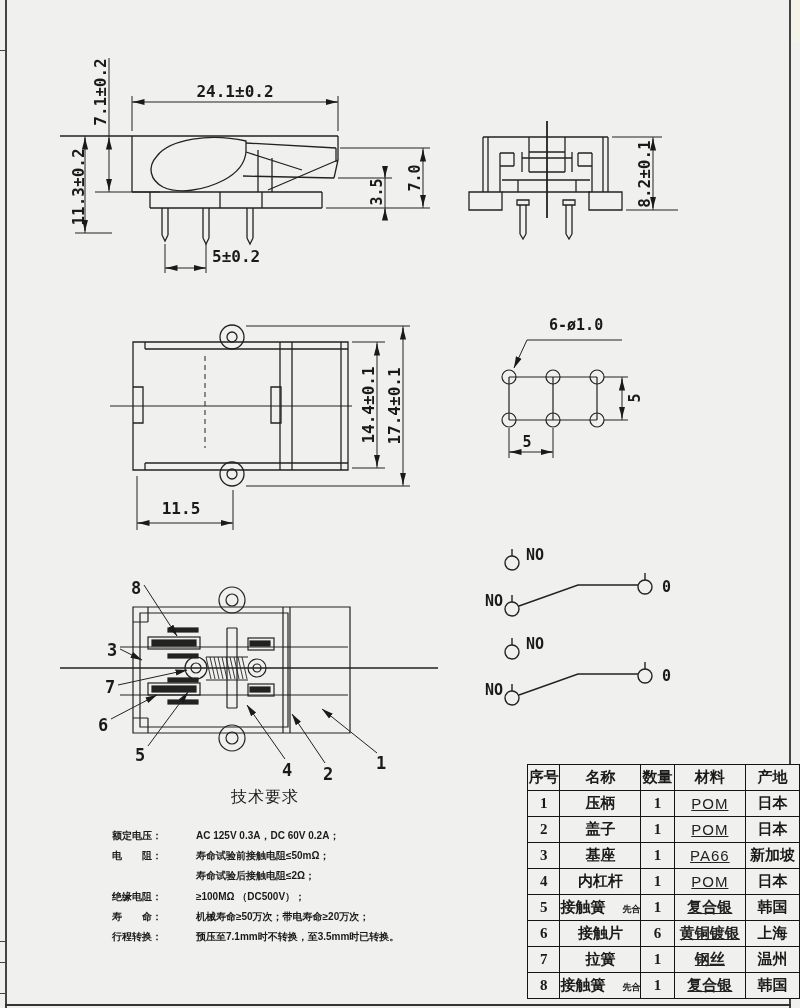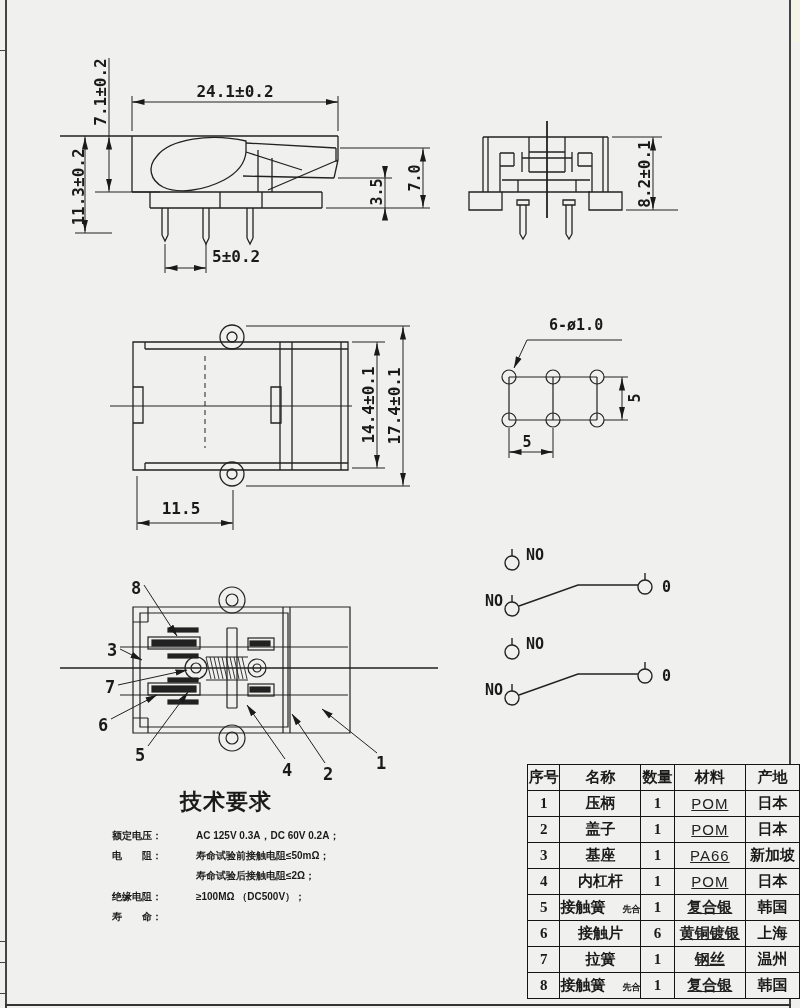--- a/index.html
+++ b/index.html
@@ -7,22 +7,22 @@
        font-family:"Liberation Sans","DejaVu Sans",sans-serif;color:#1a1a1a;}
   .page{position:absolute;left:0;top:0;width:800px;height:1008px;}
   svg.lines{position:absolute;left:0;top:0;}
   svg.lines text{fill:#1a1a1a;font-family:"DejaVu Sans Mono","Liberation Mono",monospace;font-weight:700;}
   .dimtxt{font-size:16px;}
   .smalldim{font-size:15px;}
   .callout{font-size:15px;}
   .circlbl{font-size:15px;}
   .seclbl{font-size:17px;font-family:"Liberation Serif","DejaVu Serif",serif;}
   
-  .tech-title{position:absolute;left:180px;top:787px;width:170px;text-align:left;
-              font-size:22px;font-weight:700;letter-spacing:1px;}
+  .tech-title{position:absolute;left:180px;top:787px;width:170px;text-align:center;
+              font-size:16px;font-weight:400;letter-spacing:1px;}
   .tech-lines{position:absolute;left:112px;top:826px;width:420px;font-size:10px;
               font-weight:700;line-height:20.2px;white-space:nowrap;}
   .tech-line{display:flex;}
   .tech-line .lbl{display:inline-block;width:84px;flex:0 0 84px;}
   
   .parts{position:absolute;left:527px;top:764px;border-collapse:collapse;table-layout:fixed;
          background:#f0f0ee;}
   .parts td{border:1.8px solid #141414;text-align:center;vertical-align:middle;
             height:25px;padding:0;font-size:15px;font-weight:700;white-space:nowrap;overflow:hidden;}
   .parts tr.hdr td{font-size:15px;font-family:Liberation Serif, serif;}
@@ -263,20 +263,25 @@
     <div class="tech-line">
       <span class="lbl"></span>
       <span class="txt">寿命试验后接触电阻≤2Ω；</span>
     </div>
     <div class="tech-line">
       <span class="lbl">绝缘电阻：</span>
       <span class="txt">≥100MΩ （DC500V）；</span>
     </div>
     <div class="tech-line">
       <span class="lbl">寿　　命：</span>
+      <span class="txt">机械寿命≥50万次；带电寿命≥20万次；</span>
+    </div>
+    <div class="tech-line">
+      <span class="lbl">行程转换：</span>
+      <span class="txt">预压至7.1mm时不转换，至3.5mm时已转换。</span>
     </div>
   </div>
 
   <table class="parts">
     <colgroup>
       <col style="width:33px">
         <col style="width:64px">
         <col style="width:34px">
       <col style="width:76px">
         <col style="width:57px">

